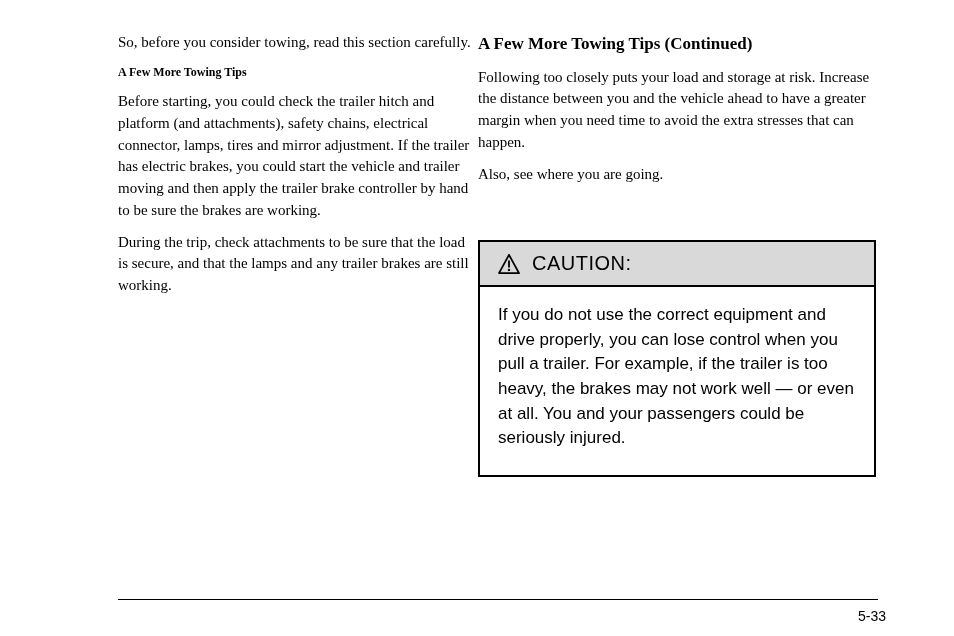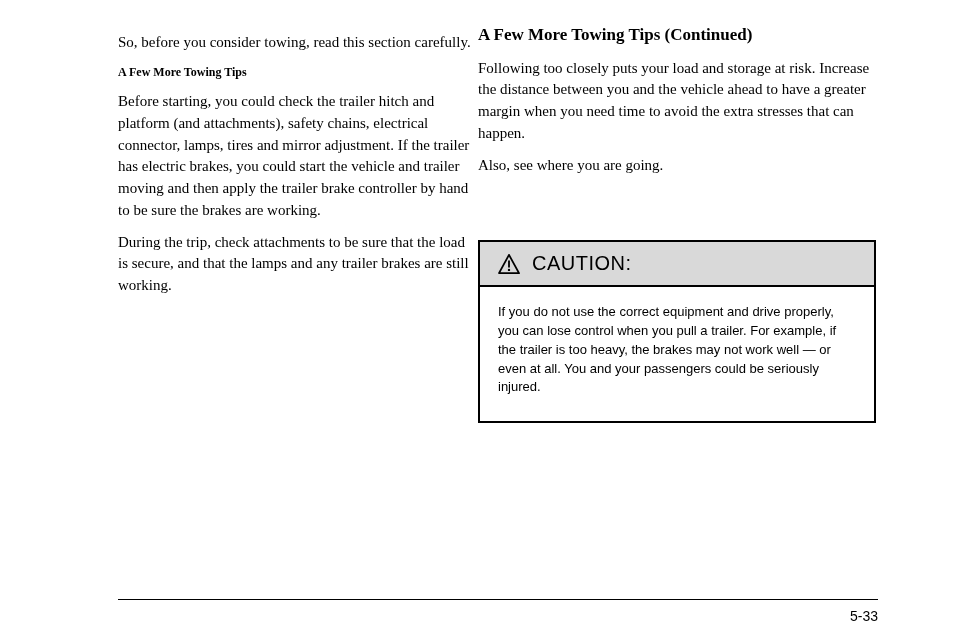--- a/index.html
+++ b/index.html
@@ -19,21 +19,21 @@
     height: 636px;
   }
   .col {
     position: absolute;
     width: 360px;
     font-size: 15px;
     line-height: 1.45;
     font-family: Liberation Serif, serif;
   }
   .col.left  { left: 118px; top: 32px; }
-  .col.right { left: 478px; top: 23px; width: 398px; }
+  .col.right { left: 478px; top: 32px; width: 398px; }
 
   .left p, .right p { margin: 0 0 10px 0; }
 
   .caution-box {
     position: absolute;
     left: 478px;
     top: 240px;
     width: 398px;
     border: 2px solid #000;
     box-sizing: border-box;
@@ -46,36 +46,36 @@
     padding: 10px 18px;
     border-bottom: 2px solid #000;
   }
   .caution-header .label {
     font-weight: normal;
     font-size: 20px;
     letter-spacing: 0.5px;
   }
   .caution-body {
     padding: 16px 18px 24px 18px;
-    font-size: 13px;
+    font-size: 17px;
     line-height: 1.45;
   }
 
   .alert-svg { width: 22px; height: 20px; display: block; }
 
   .rule {
     position: absolute;
     left: 118px;
     right: 76px;
     top: 599px;
     border-top: 1.5px solid #000;
   }
   .page-num {
     position: absolute;
-    right: 76px;
+    right: 68px;
     top: 608px;
     font-size: 14px;
   }
   .topic-heading {
     font-weight: bold;
     font-size: 12px;
     margin: 0 0 6px 0;
   }
   .continue-heading {
     font-weight: bold;

